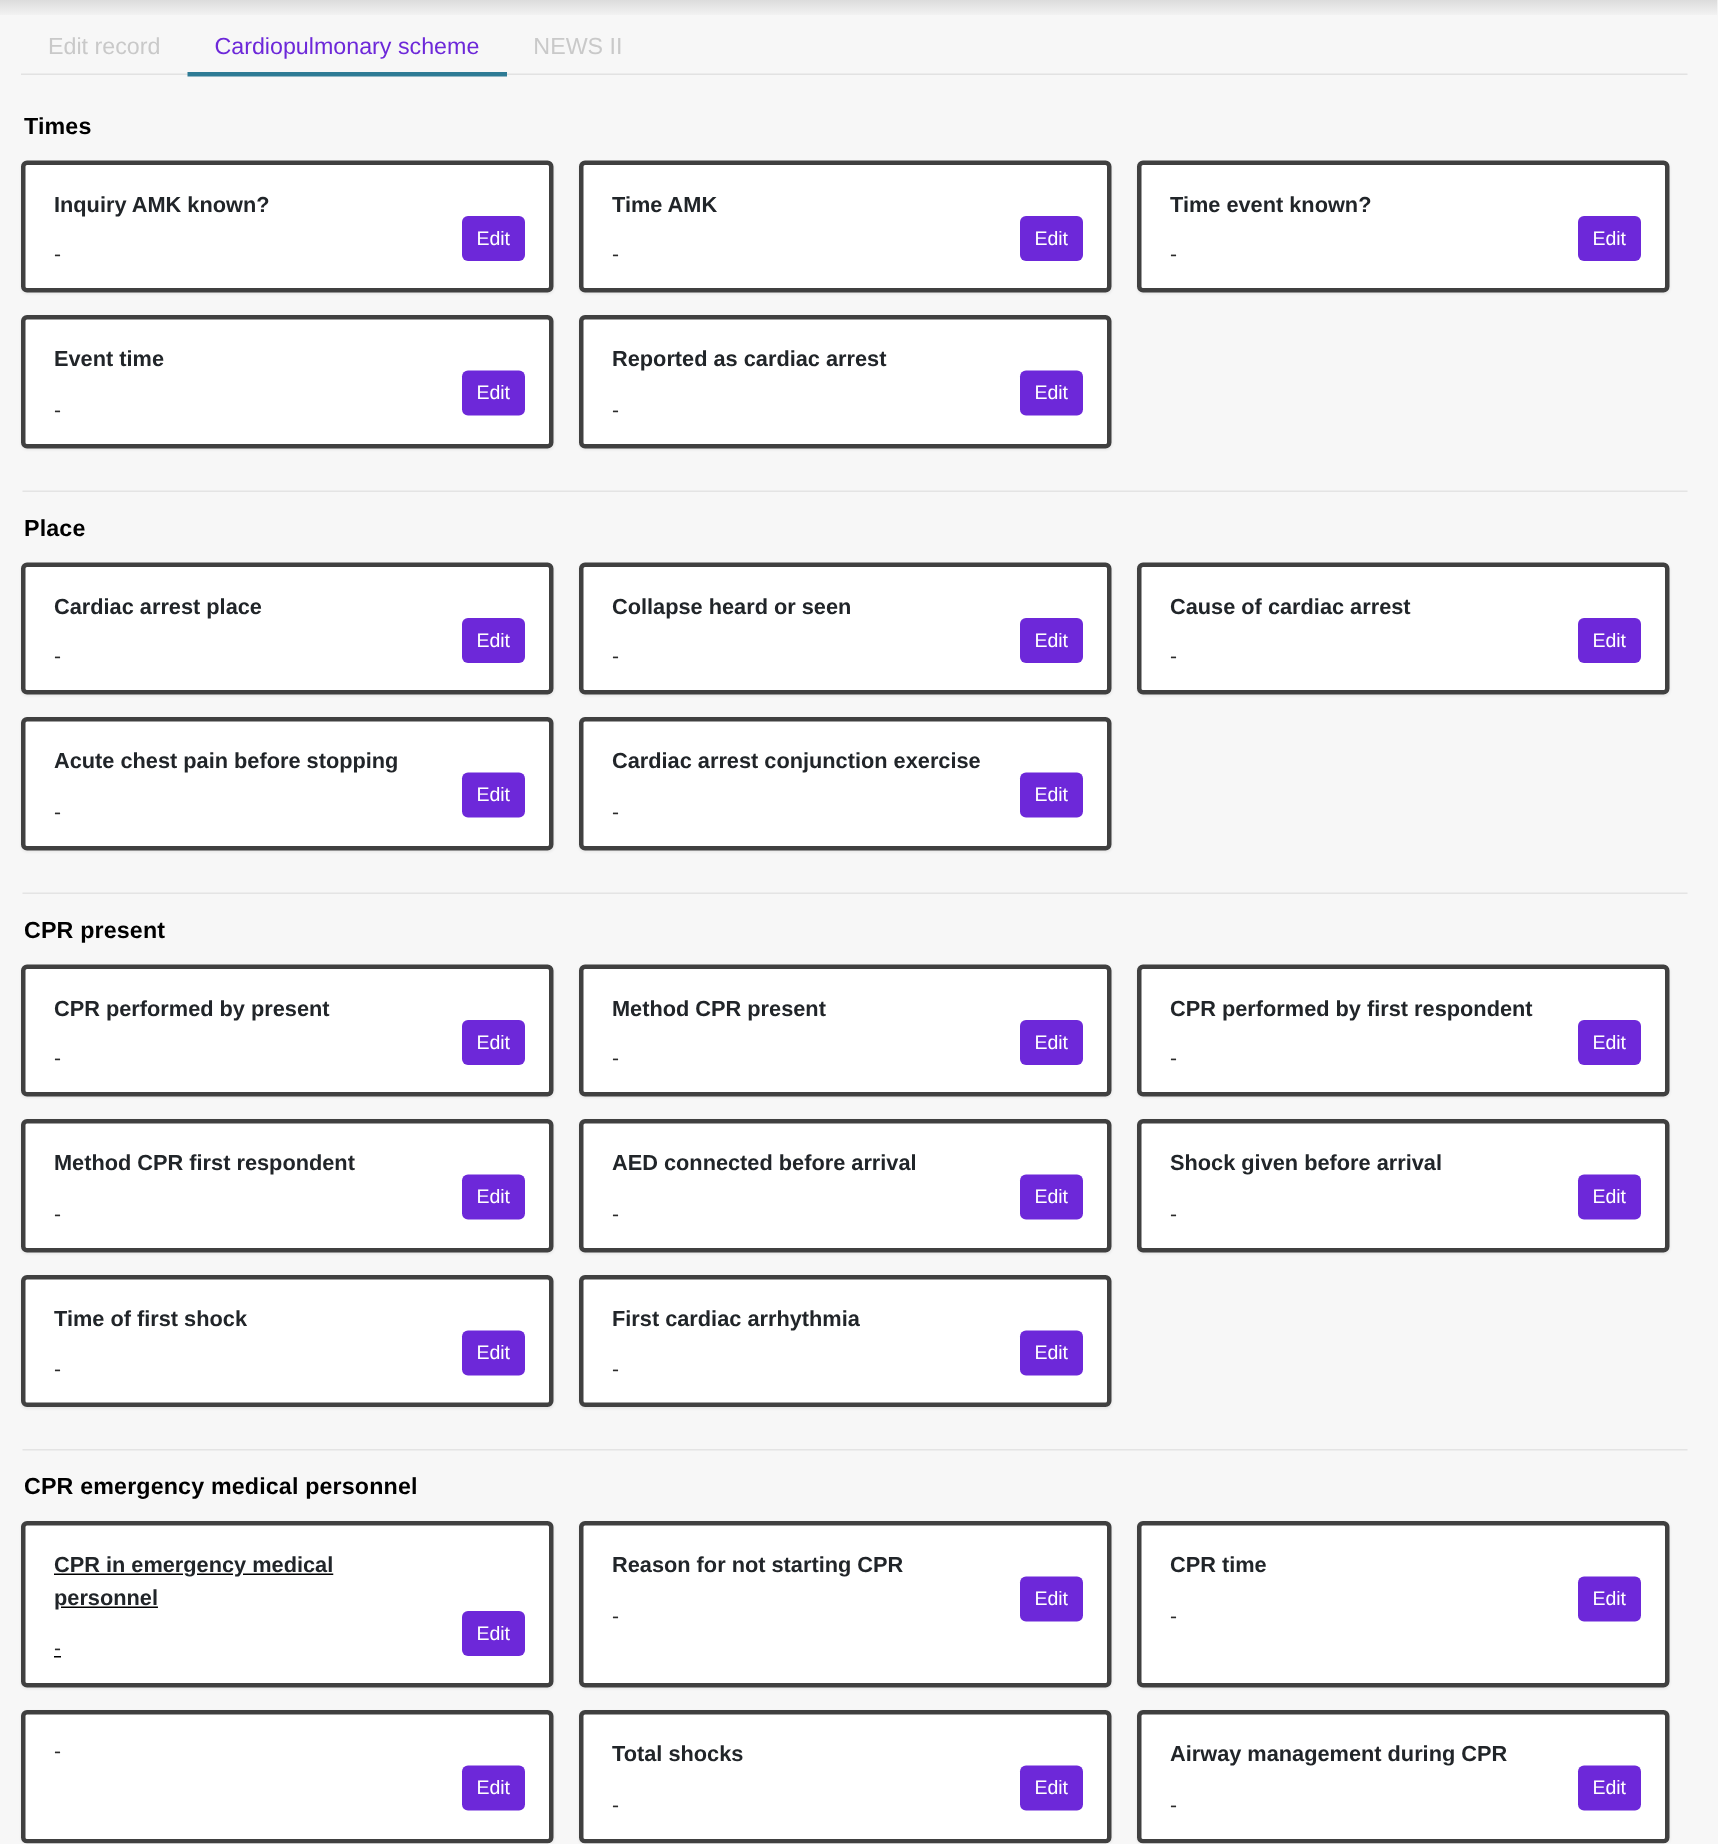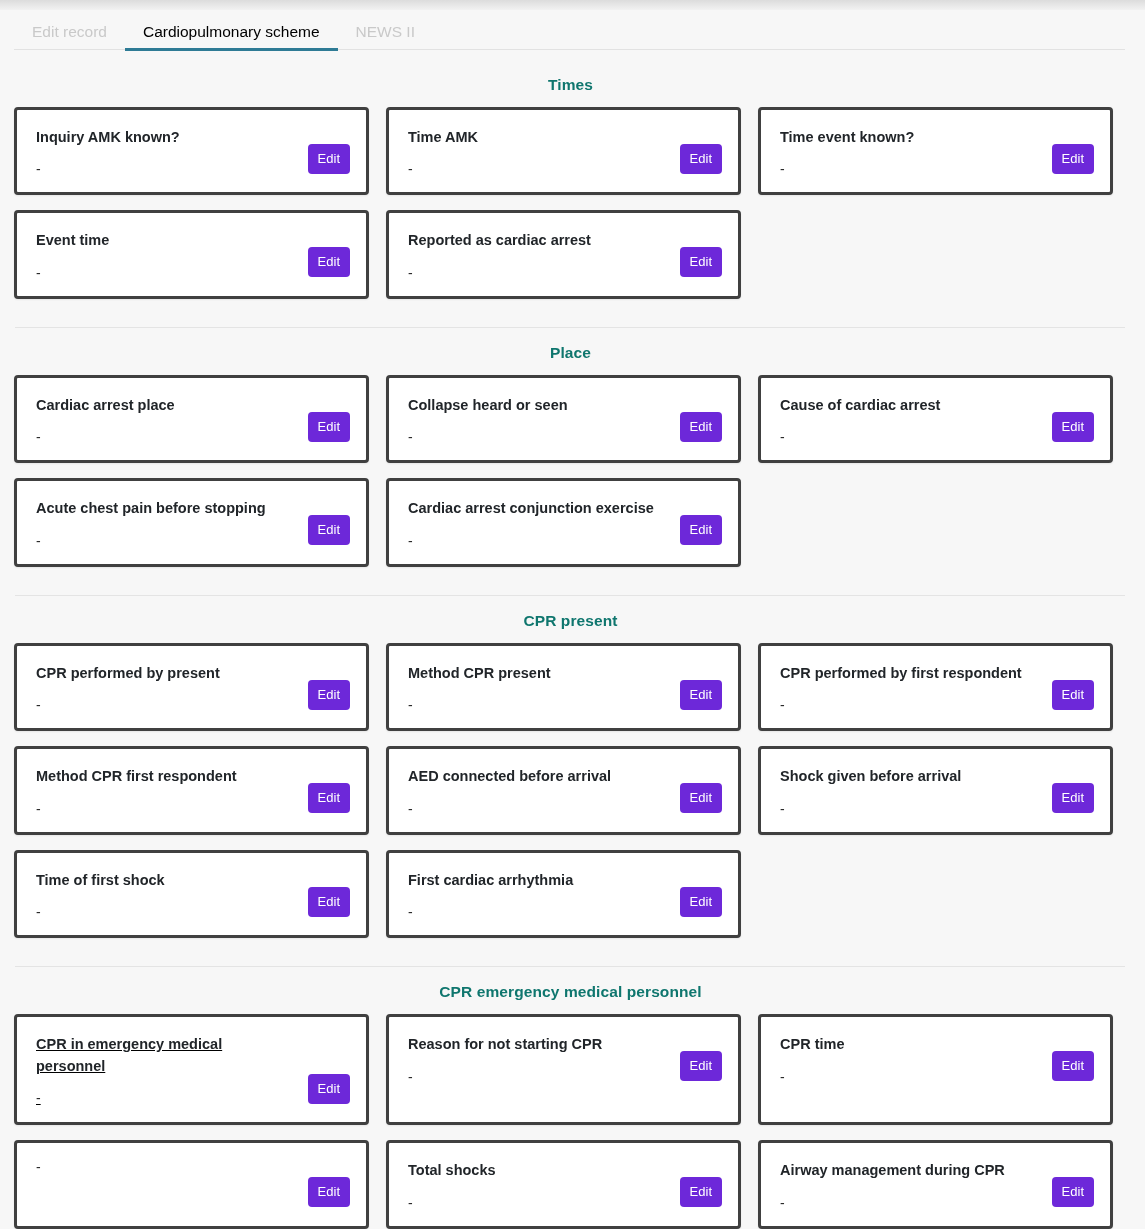--- a/index.html
+++ b/index.html
@@ -36,44 +36,43 @@
   .tab {
     position: relative;
     font-size: 15.5px;
     line-height: 1;
     padding: 0 18px 11px 18px;
     color: #c9c9c9;
     white-space: nowrap;
     cursor: pointer;
     z-index: 2;
   }
-  .tab.active { color: #000000; }
+  .tab.active { color: #6d28d9; }
   .tab.active::after {
     content: "";
     position: absolute;
     left: 0; right: 0; bottom: -1px;
     height: 3px;
     background: #2e7b95;
   }
 
   
   .content { padding: 0 20px 0 14px; }
   .section { padding-top: 10px; }
   .section .divider {
     height: 1px;
     background: #e4e4e4;
     margin: 18px 0 0 1px;
   }
   .section-title {
     font-size: 15.5px;
     font-weight: bold;
-    color: #0f766e;
+    color: #000000;
     padding: 16px 0 13px 2px;
     letter-spacing: .1px;
-    text-align: center;
   }
 
   
   .grid {
     display: flex;
     flex-wrap: wrap;
     gap: 15px 17px;
   }
   .card {
     position: relative;

